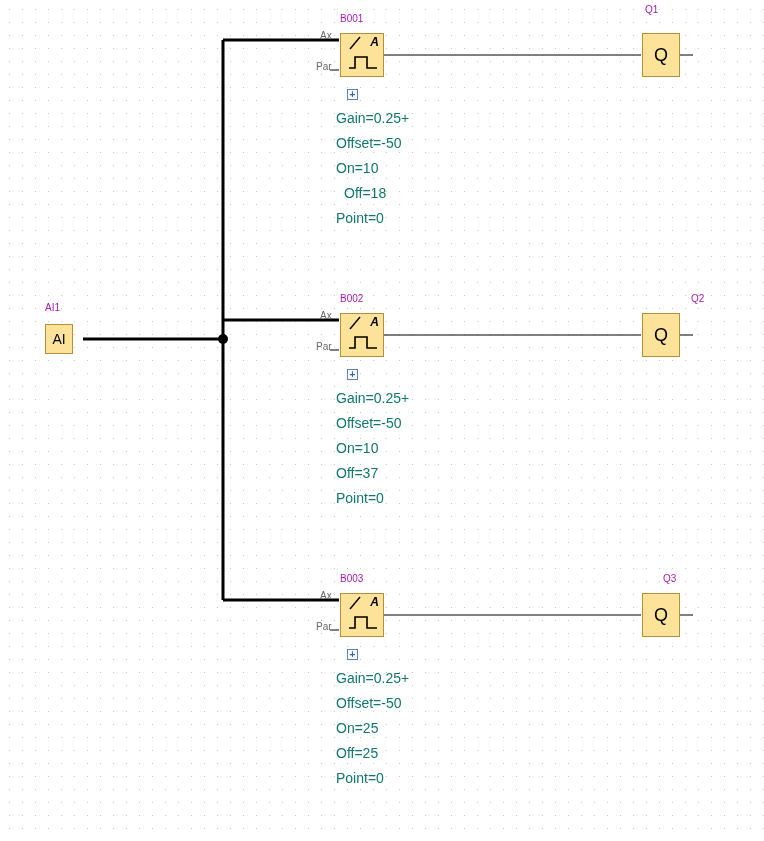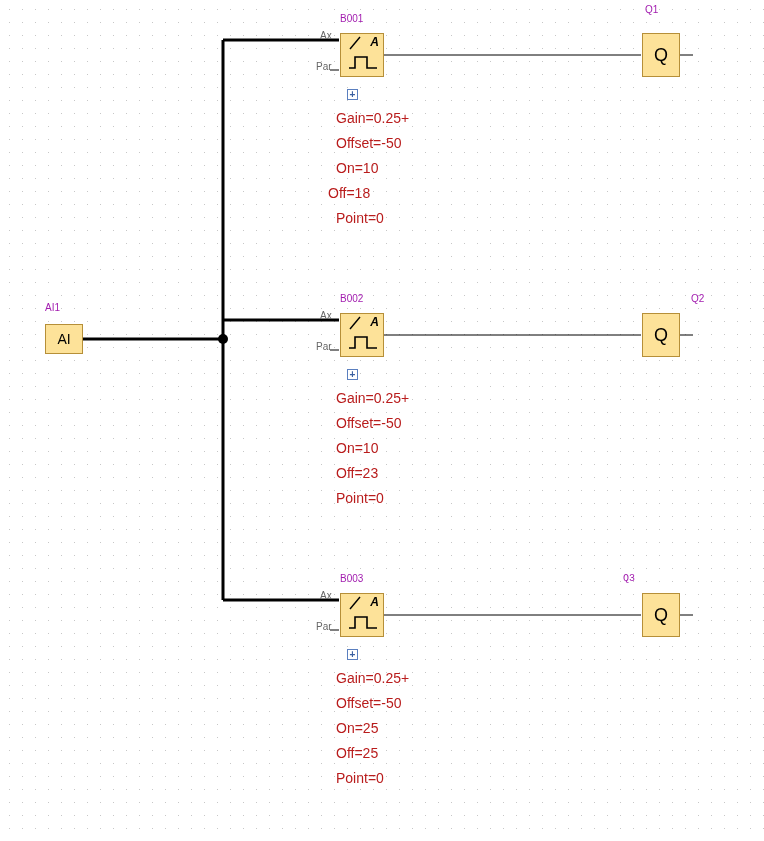--- a/index.html
+++ b/index.html
@@ -29,21 +29,21 @@
     position: absolute;
     background: #fde299;
     border: 1px solid #b68f38;
     box-sizing: border-box;
     display: flex;
     align-items: center;
     justify-content: center;
     font-size: 14px;
   }
   .block-ai {
-    width: 38px;
+    width: 28px;
     height: 30px;
   }
   .block-func {
     width: 44px;
     height: 44px;
     padding: 2px;
   }
   .func-inner {
     width: 100%;
     height: 100%;
@@ -99,21 +99,21 @@
     display: flex;
     align-items: center;
     justify-content: center;
     font-size: 10px;
     line-height: 1;
     color: #3a5fa0;
     font-weight: bold;
   }
   .param {
     position: absolute;
-    color: #b91c1c;
+    color: #0f766e;
     font-size: 14px;
     white-space: nowrap;
   }
   svg.wires {
     position: absolute;
     inset: 0;
     pointer-events: none;
   }
 </style>
 </head>
@@ -170,21 +170,21 @@
           <polyline points="0,14 6,14 6,3 18,3 18,14 28,14" fill="none" stroke="#000" stroke-width="1.6"></polyline>
         </svg>
     </div>
   </div>
   <div class="expand-plus" style="left:347px; top:89px;">
       <span>+</span>
     </div>
   <div class="param" style="left:336px; top:110px;">Gain=0.25+</div>
   <div class="param" style="left:336px; top:135px;">Offset=-50</div>
   <div class="param" style="left:336px; top:160px;">On=10</div>
-  <div class="param" style="left:328px; top:185px;">Off=18</div>
+  <div class="param" style="left:344px; top:185px;">Off=18</div>
   <div class="param" style="left:336px; top:210px;">Point=0</div>
 
   <div class="lbl" style="left:645px; top:4px;">Q1</div>
   <div class="block block-q" style="left:642px; top:33px;">
     <span>Q</span>
   </div>
 
   <div class="lbl" style="left:340px; top:293px;text-align:right;">B002</div>
   <div class="pin-lbl" style="left:320px; top:310px;">Ax</div>
   <div class="pin-lbl" style="left:316px; top:341px;">Par</div>
@@ -198,21 +198,21 @@
           <polyline points="0,14 6,14 6,3 18,3 18,14 28,14" fill="none" stroke="#000" stroke-width="1.6"></polyline>
         </svg>
     </div>
   </div>
   <div class="expand-plus" style="left:347px; top:369px;">
       <span>+</span>
     </div>
   <div class="param" style="left:336px; top:390px;">Gain=0.25+</div>
   <div class="param" style="left:336px; top:415px;">Offset=-50</div>
   <div class="param" style="left:336px; top:440px;">On=10</div>
-  <div class="param" style="left:336px; top:465px;">Off=23</div>
+  <div class="param" style="left:336px; top:465px;">Off=37</div>
   <div class="param" style="left:336px; top:490px;">Point=0</div>
 
   <div class="lbl" style="left:645px; top:293px;margin-left:46px;">Q2</div>
   <div class="block block-q" style="left:642px; top:313px;">
     <span>Q</span>
   </div>
 
   <div class="lbl" style="left:340px; top:573px;text-align:right;">B003</div>
   <div class="pin-lbl" style="left:320px; top:590px;">Ax</div>
   <div class="pin-lbl" style="left:316px; top:621px;">Par</div>
@@ -229,18 +229,18 @@
   </div>
   <div class="expand-plus" style="left:347px; top:649px;">
       <span>+</span>
     </div>
   <div class="param" style="left:336px; top:670px;">Gain=0.25+</div>
   <div class="param" style="left:336px; top:695px;">Offset=-50</div>
   <div class="param" style="left:336px; top:720px;">On=25</div>
   <div class="param" style="left:336px; top:745px;">Off=25</div>
   <div class="param" style="left:336px; top:770px;">Point=0</div>
 
-  <div class="lbl" style="left:623px; top:573px;font-family:Liberation Mono, monospace;">Q3</div>
+  <div class="lbl" style="left:663px; top:573px;">Q3</div>
   <div class="block block-q" style="left:642px; top:593px;">
     <span>Q</span>
   </div>
 
 </div>
 
 </body></html>

